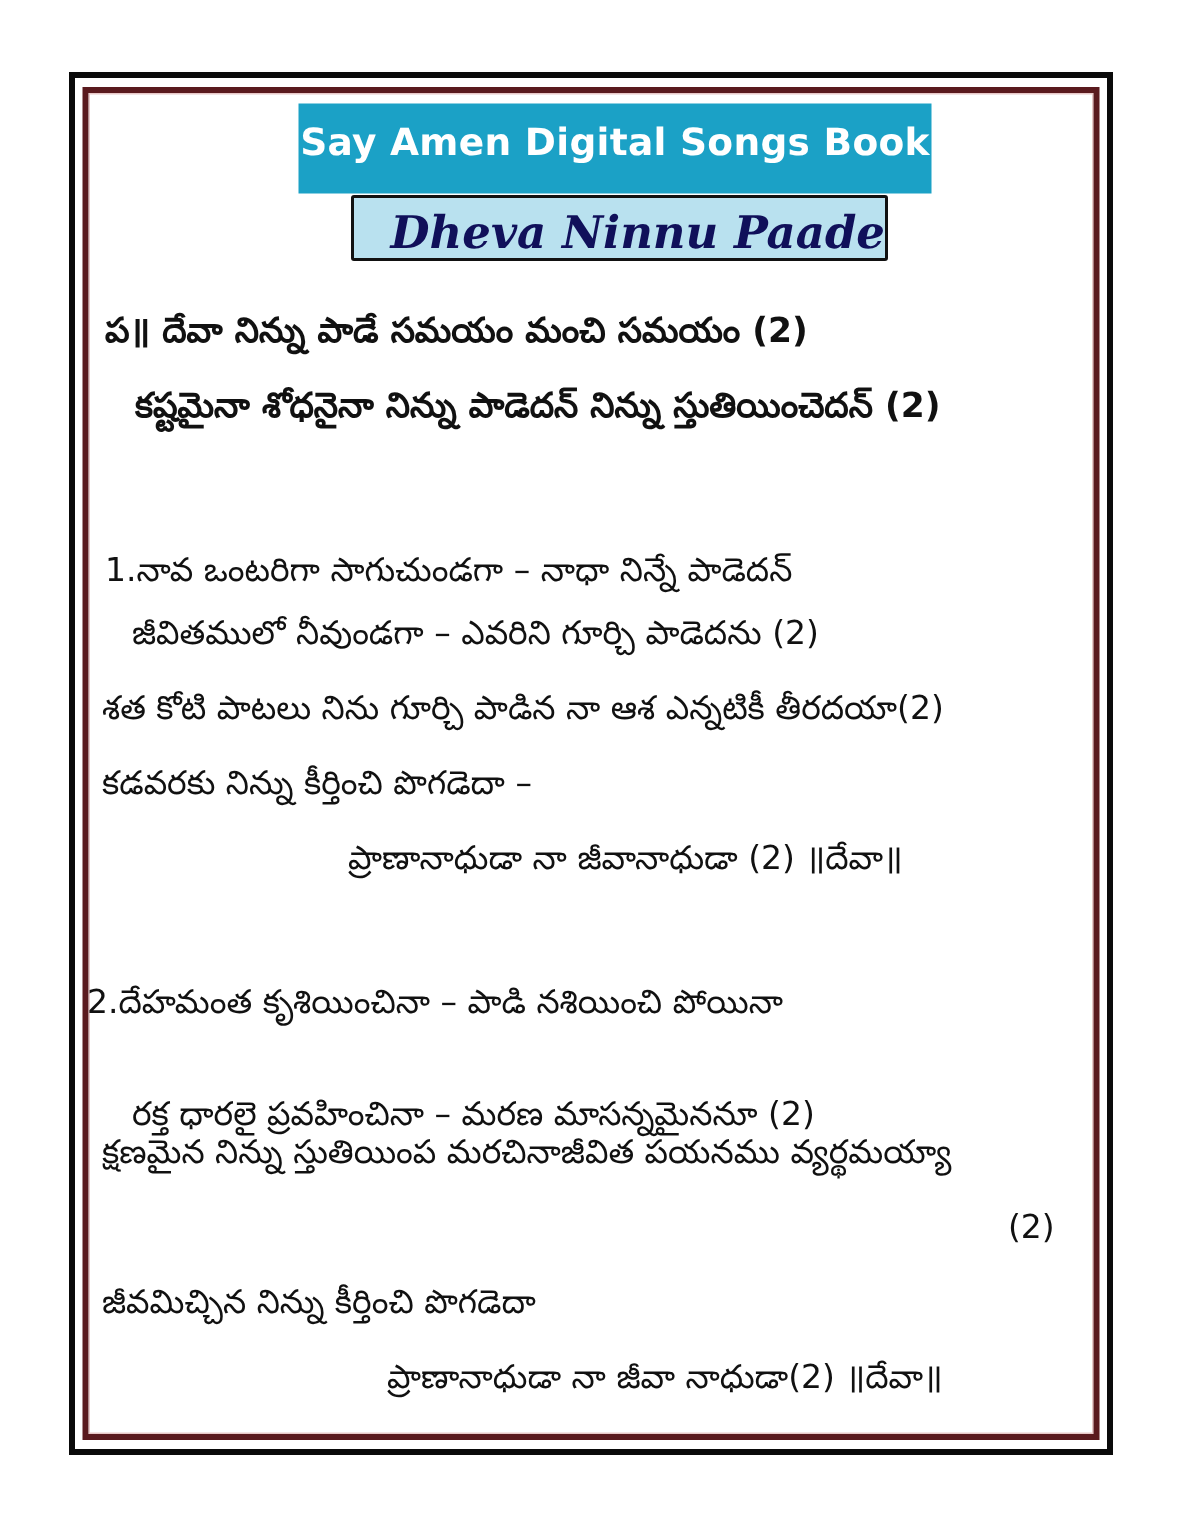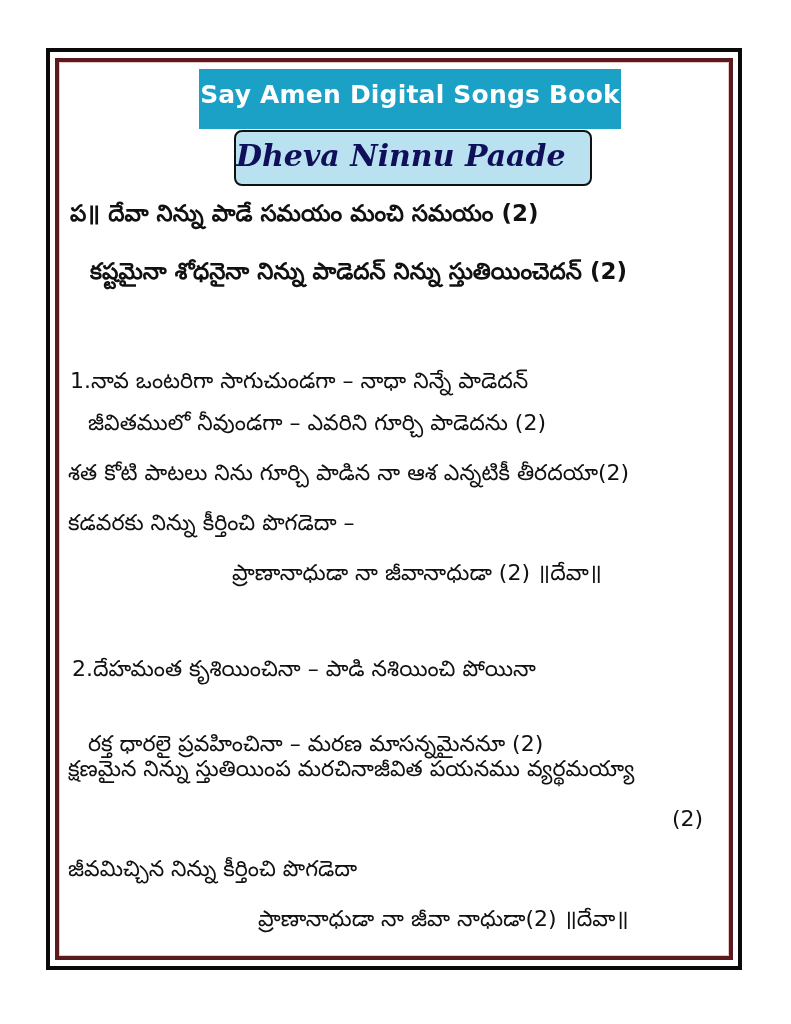--- a/index.html
+++ b/index.html
@@ -1,46 +1,46 @@
 <!DOCTYPE html>
 <html><head>
 <meta charset="utf-8">
 <style>
   html, body { margin:0; padding:0; background:#ffffff; }
   body { width:791px; height:1024px; position:relative; overflow:hidden; font-family:"DejaVu Serif", serif; }
   .outer-frame { position:absolute; left:46px; top:48px; width:696px; height:922px; border:4px solid #0a0a0a; box-sizing:border-box; }
   .inner-frame { position:absolute; left:55px; top:58px; width:678px; height:902px; border:4px solid #5a1a1e; box-sizing:border-box; box-shadow: inset 0 0 0 1px #e8c8c8; }
   .banner { position:absolute; left:199px; top:69px; width:422px; height:60px; background:#1ba1c6; color:#ffffff; font-family:"DejaVu Sans", sans-serif; font-weight:bold; font-size:25px; line-height:52px; text-align:center; letter-spacing:0.2px; }
-  .title-pill { position:absolute; left:234px; top:130px; width:358px; height:56px; background:#b9e1ef; border:2px solid #111; border-radius:8px; box-sizing:border-box; text-align:left; font-family:"DejaVu Serif", serif; font-style:italic; font-weight:bold; font-size:30px; line-height:48px; color:#10105a; }
+  .title-pill { position:absolute; left:234px; top:130px; width:358px; height:44px; background:#b9e1ef; border:2px solid #111; border-radius:2px; box-sizing:border-box; text-align:right; font-family:"DejaVu Serif", serif; font-style:italic; font-weight:bold; font-size:30px; line-height:48px; color:#10105a; }
   .line { position:absolute; white-space:nowrap; color:#111; font-family:"DejaVu Sans", sans-serif; }
   .chorus { font-weight:bold; font-size:23px; }
   .verse { font-size:22px; }
 </style>
 </head>
 <body>
 
 <div class="outer-frame"></div>
 <div class="inner-frame"></div>
 
 <div class="banner">Say Amen Digital Songs Book</div>
 <div class="title-pill">Dheva Ninnu Paade</div>
 
 <div>
-  <div class="line chorus" style="left:70px; top:200px;">ప॥ దేవా నిన్ను పాడే సమయం మంచి సమయం (2)</div>
+  <div class="line chorus" style="left:70px; top:208px;">ప॥ దేవా నిన్ను పాడే సమయం మంచి సమయం (2)</div>
   <div class="line chorus" style="left:90px; top:258px;">కష్టమైనా శోధనైనా నిన్ను పాడెదన్ నిన్ను స్తుతియించెదన్ (2)</div>
 </div>
 
 <div>
   <div class="line verse" style="left:70px; top:368px;">1.నావ ఒంటరిగా సాగుచుండగా – నాధా నిన్నే పాడెదన్</div>
   <div class="line verse" style="left:88px; top:410px;">జీవితములో నీవుండగా – ఎవరిని గూర్చి పాడెదను (2)</div>
   <div class="line verse" style="left:68px; top:460px;">శత కోటి పాటలు నిను గూర్చి పాడిన నా ఆశ ఎన్నటికీ తీరదయా(2)</div>
   <div class="line verse" style="left:68px; top:510px;">కడవరకు నిన్ను కీర్తించి పొగడెదా –</div>
   <div class="line verse" style="left:232px; top:560px;text-align:right;">ప్రాణానాధుడా నా జీవానాధుడా  (2) ॥దేవా॥</div>
 </div>
 
 <div>
-  <div class="line verse" style="left:72px; top:656px;">2.దేహమంత కృశియించినా – పాడి నశియించి పోయినా</div>
+  <div class="line verse" style="left:58px; top:656px;">2.దేహమంత కృశియించినా – పాడి నశియించి పోయినా</div>
   <div class="line verse" style="left:88px; top:706px;margin-top:25px;">రక్త ధారలై ప్రవహించినా – మరణ మాసన్నమైననూ (2)</div>
   <div class="line verse" style="left:68px; top:756px;">క్షణమైన నిన్ను స్తుతియింప మరచినాజీవిత పయనము వ్యర్థమయ్యా</div>
   <div class="line verse" style="left:672px; top:806px;">(2)</div>
   <div class="line verse" style="left:68px; top:856px;text-align:right;">జీవమిచ్చిన నిన్ను కీర్తించి పొగడెదా</div>
   <div class="line verse" style="left:258px; top:906px;">ప్రాణానాధుడా నా జీవా నాధుడా(2) ॥దేవా॥</div>
 </div>
 
 </body></html>

